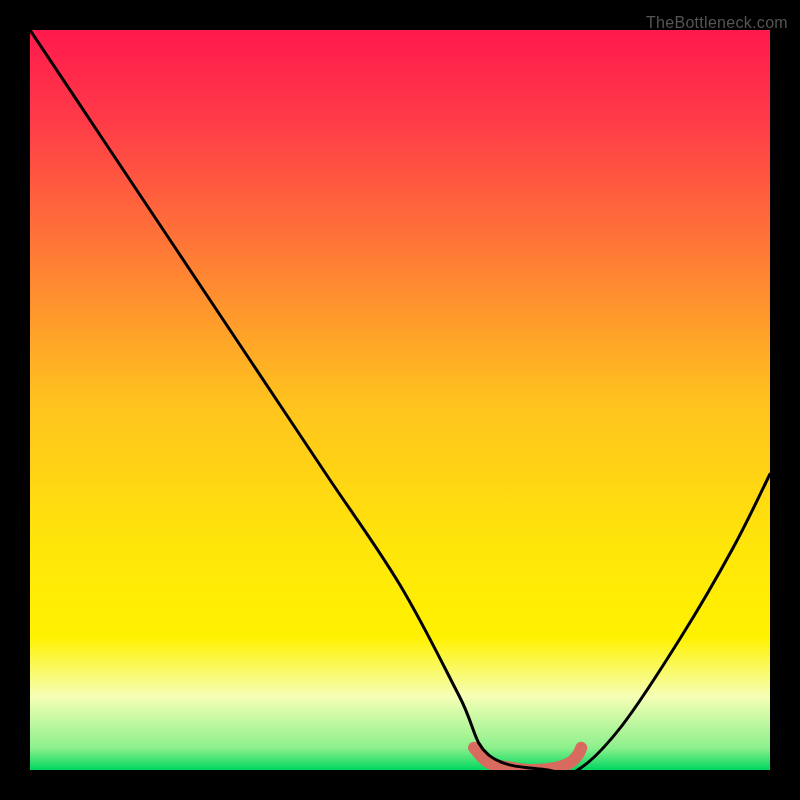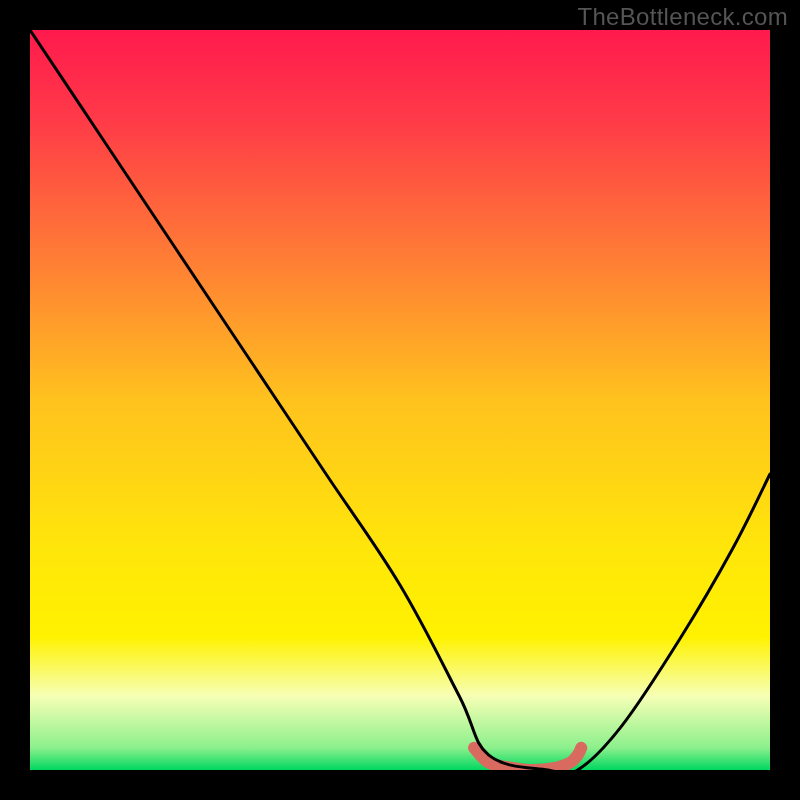--- a/index.html
+++ b/index.html
@@ -12,24 +12,24 @@
     overflow: hidden;
   }
   .frame {
     position: relative;
     width: 800px;
     height: 800px;
     background: #000;
   }
   .watermark {
     position: absolute;
-    top: 3px;
+    top: 14px;
     right: 12px;
     color: #555;
-    font-size: 24px;
+    font-size: 16px;
     font-weight: 500;
     letter-spacing: 0.3px;
     z-index: 10;
   }
   .plot {
     position: absolute;
     left: 30px;
     top: 30px;
     width: 740px;
     height: 740px;

